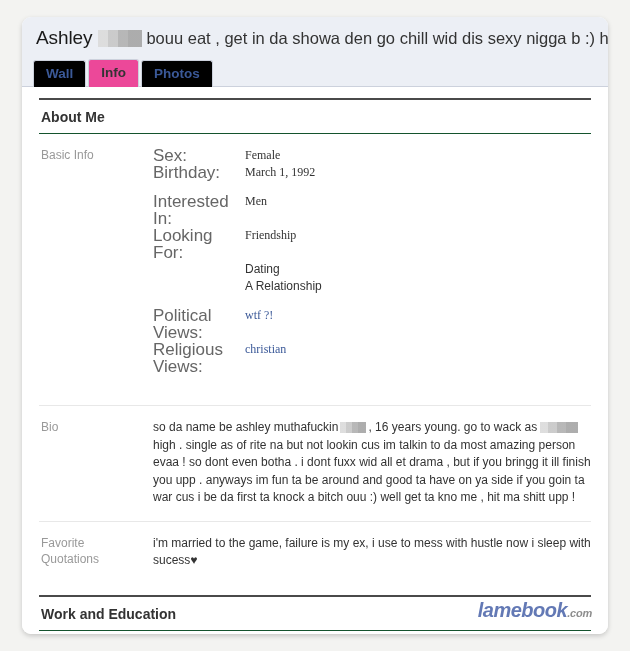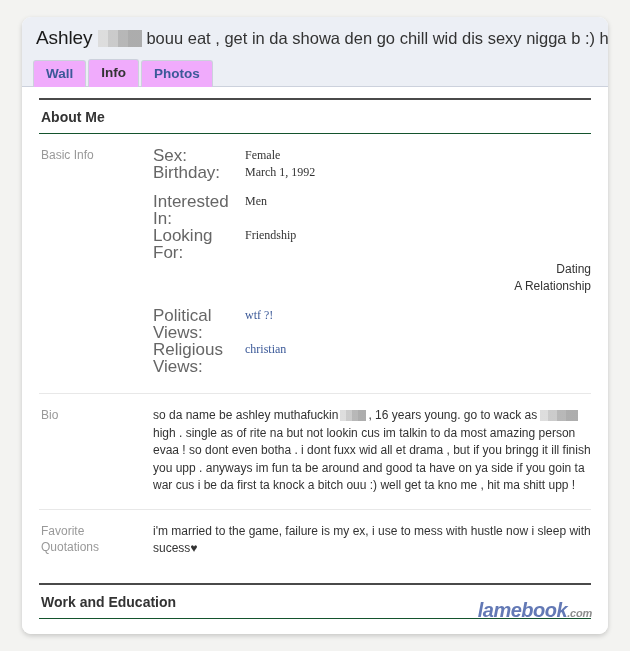--- a/index.html
+++ b/index.html
@@ -84,32 +84,32 @@
     display: flex;
     align-items: flex-end;
     padding-left: 11px;
     height: 27px;
   }
   .tab {
     font-size: 13.5px;
     font-weight: bold;
     color: #3b5998;
     padding: 5px 12px 6px 12px;
-    background: #f0abfc;
+    background: #000000;
     border: 1px solid #ccd1dc;
     border-bottom: none;
     margin-right: 2px;
     border-radius: 3px 3px 0 0;
     line-height: 15px;
     position: relative;
     top: 1px;
     cursor: pointer;
   }
   .tab.active {
-    background: #f0abfc;
+    background: #ec4899;
     color: #333333;
     border-color: #ccd1dc;
     padding-bottom: 7px;
   }
 
   
   .card-body {
     padding: 0 17px;
     background: #ffffff;
   }
@@ -144,46 +144,45 @@
     font-size: 12px;
     color: #333333;
     line-height: 16px;
   }
 
   
   .pair-group {
     margin-bottom: 12px;
   }
   .pair-group.tight {
-    margin-bottom: 4px;
+    margin-bottom: 16px;
   }
   .pair {
     display: flex;
     line-height: 17px;
   }
   .pair-key {
     width: 92px;
     flex: 0 0 92px;
     color: #666666;
     font-size: 17px;
   }
   .pair-val {
     color: #333333;
     font-size: 12px;
     font-family: Liberation Serif, serif;
   }
   .pair-val.link {
     color: #3b5998;
   }
   .sub-val {
-    margin-left: 36px;
+    margin-left: 92px;
     font-size: 12px;
     color: #333333;
     line-height: 17px;
-    text-align: right;
   }
 
   .bio-text {
     font-size: 12px;
     color: #333333;
     line-height: 17.5px;
   }
   .quote-text {
     font-size: 12px;
     color: #333333;

